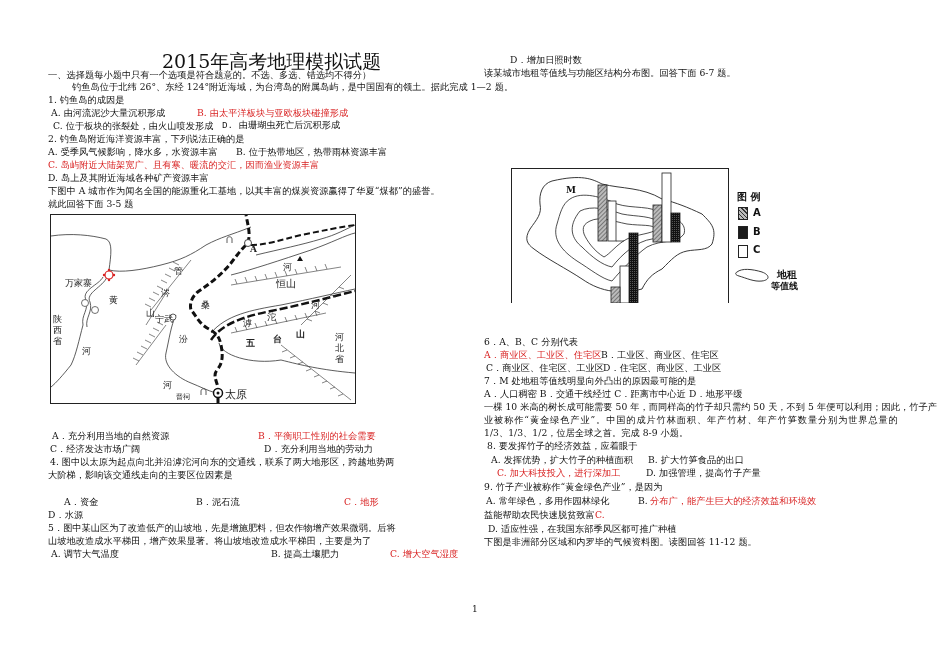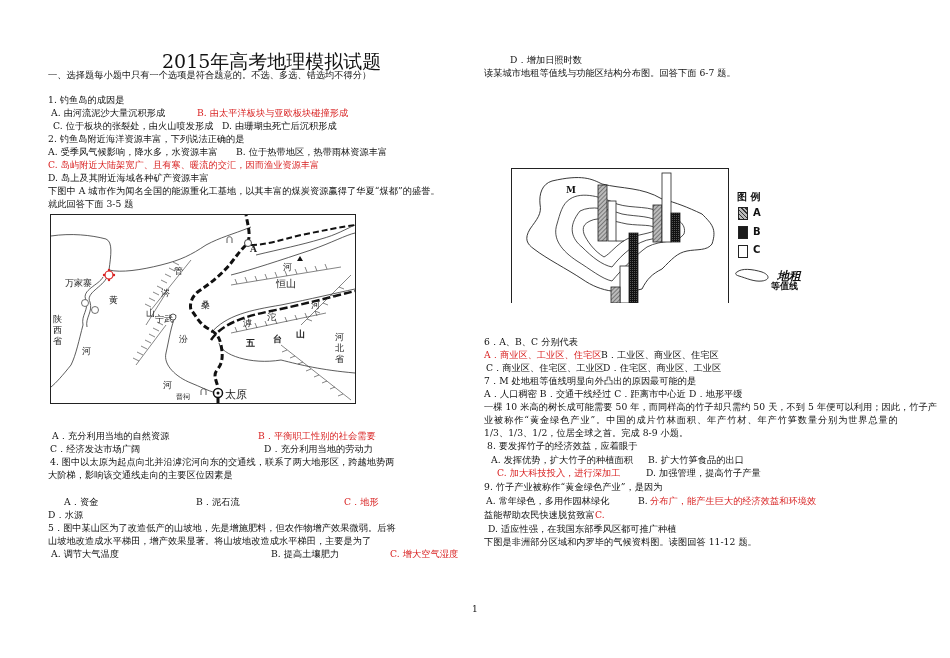--- a/index.html
+++ b/index.html
@@ -15,26 +15,27 @@
   .legend-item { position:absolute; font-size:10px; font-weight:bold; white-space:nowrap; font-family:"DejaVu Sans","Liberation Sans",sans-serif; }
 </style>
 </head>
 <body>
 
 <div class="page">
 
   <div class="title" style="left:162px; top:54px;">2015年高考地理模拟试题</div>
 
   <div class="ln" style="left:48px; top:69px;">一、选择题每小题中只有一个选项是符合题意的。不选、多选、错选均不得分）</div>
+  <div class="ln" style="left:72px; top:81px;">钓鱼岛位于北纬 26°、东经 124°附近海域，为台湾岛的附属岛屿，是中国固有的领土。据此完成 1—2 题。</div>
 
   <div class="ln" style="left:48px; top:94px;">1. 钓鱼岛的成因是</div>
   <div class="ln" style="left:51px; top:107px;">A. 由河流泥沙大量沉积形成</div>
   <div class="ln red" style="left:197px; top:107px;">B. 由太平洋板块与亚欧板块碰撞形成</div>
   <div class="ln" style="left:53px; top:120px;">C. 位于板块的张裂处，由火山喷发形成</div>
-  <div class="ln" style="left:222px; top:120px;">D. 由珊瑚虫死亡后沉积形成</div>
+  <div class="ln" style="left:222px; top:120px;font-family:Liberation Mono, monospace;">D. 由珊瑚虫死亡后沉积形成</div>
 
   <div class="ln" style="left:48px; top:133px;">2. 钓鱼岛附近海洋资源丰富，下列说法正确的是</div>
   <div class="ln" style="left:48px; top:146px;">A. 受季风气候影响，降水多，水资源丰富</div>
   <div class="ln" style="left:236px; top:146px;">B. 位于热带地区，热带雨林资源丰富</div>
   <div class="ln red" style="left:48px; top:159px;">C. 岛屿附近大陆架宽广、且有寒、暖流的交汇，因而渔业资源丰富</div>
   <div class="ln" style="left:48px; top:172px;">D. 岛上及其附近海域各种矿产资源丰富</div>
 
   <div class="ln" style="left:48px; top:185px;">下图中 A 城市作为闻名全国的能源重化工基地，以其丰富的煤炭资源赢得了华夏“煤都”的盛誉。</div>
   <div class="ln" style="left:48px; top:198px;">就此回答下面 3-5 题</div>
 
@@ -223,21 +224,21 @@
     <span class="legend-item" style="left:737px; top:190px;">图 例</span>
     <span style="position:absolute; left:738px; top:207px; width:8px; height:11px; border:1px solid #222; background:repeating-linear-gradient(45deg,#333 0 1px,#bbb 1px 3px);"></span>
     <span class="legend-item" style="left:753px; top:207px;">A</span>
     <span style="position:absolute; left:738px; top:226px; width:8px; height:11px; border:1px solid #222; background:#1a1a1a;"></span>
     <span class="legend-item" style="left:753px; top:226px;">B</span>
     <span style="position:absolute; left:738px; top:245px; width:8px; height:11px; border:1px solid #222; background:#fff;"></span>
     <span class="legend-item" style="left:753px; top:244px;">C</span>
     <svg style="position:absolute; left:734px; top:266px;" width="38" height="18" viewBox="0 0 38 18">
       <path d="M3,6 C8,2 18,3 28,6 C36,9 36,14 28,15 C20,16 12,12 5,10 C1,9 1,7 3,6 Z" fill="none" stroke="#222" stroke-width="0.9"></path>
     </svg>
-    <span class="legend-item" style="left:777px; top:268px; font-size:12px;font-style:italic;">地租</span>
+    <span class="legend-item" style="left:777px; top:268px; font-size:10px;">地租</span>
     <span class="legend-item" style="left:771px; top:280px; font-size:9px;">等值线</span>
   </div>
 
   <div class="ln" style="left:484px; top:336px;">6．A、B、C 分别代表</div>
   <div class="ln red" style="left:484px; top:349px;">A．商业区、工业区、住宅区</div>
   <div class="ln" style="left:601px; top:349px;">B．工业区、商业区、住宅区</div>
   <div class="ln" style="left:486px; top:362px;">C．商业区、住宅区、工业区</div>
   <div class="ln" style="left:603px; top:362px;">D．住宅区、商业区、工业区</div>
 
   <div class="ln" style="left:484px; top:375px;">7．M 处地租等值线明显向外凸出的原因最可能的是</div>

